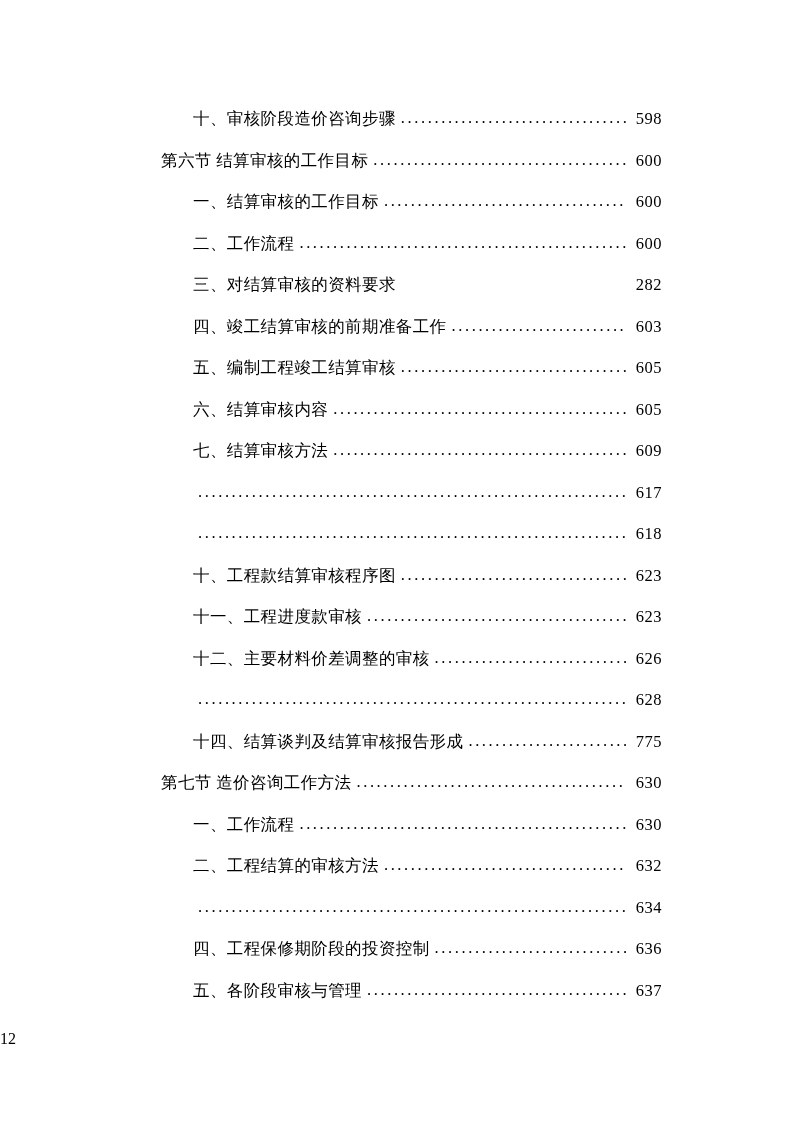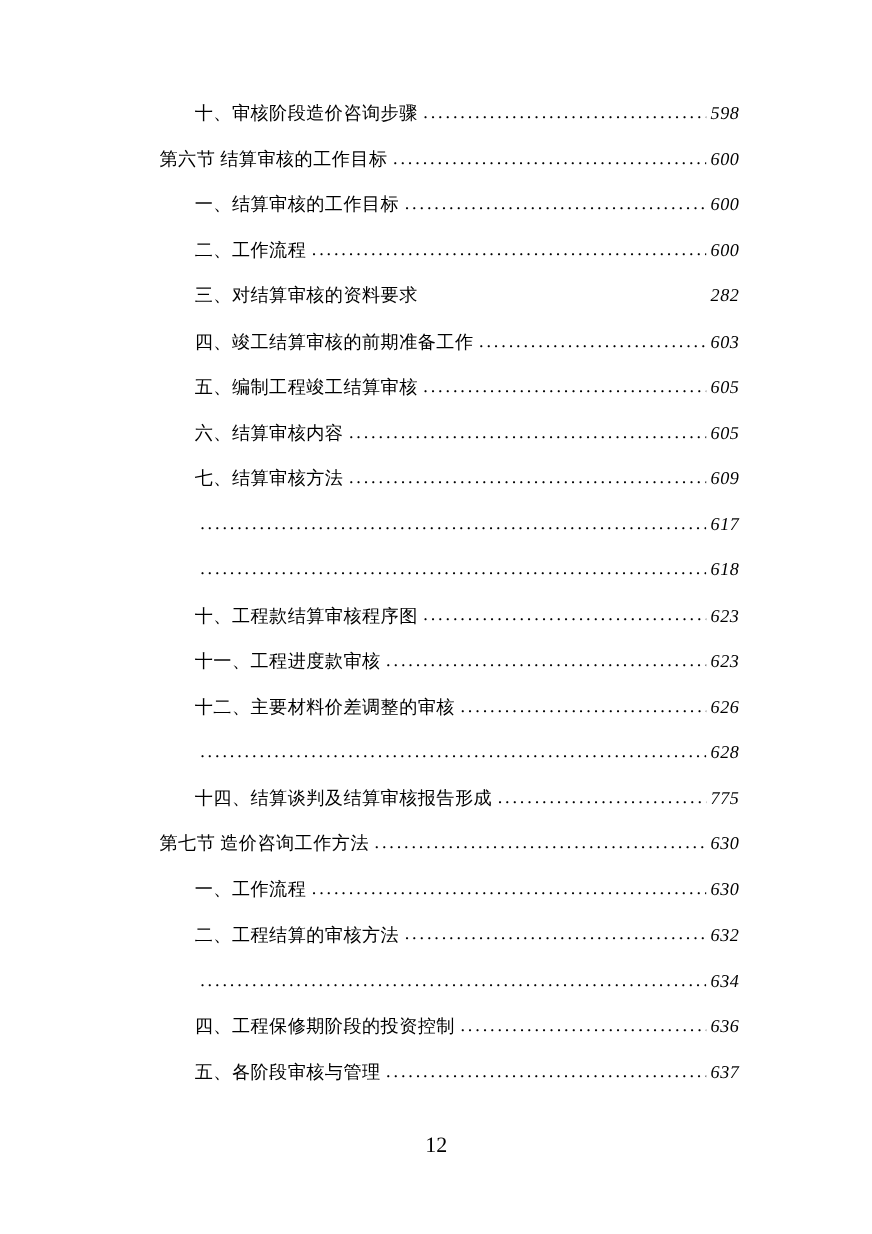--- a/index.html
+++ b/index.html
@@ -17,21 +17,21 @@
   }
   #page {
     position: relative;
     width: 793px;
     height: 1122px;
     box-sizing: border-box;
     padding: 95px 115px 0 115px;
   }
   .toc-list {
     list-style: none;
-    margin: 0;
+    margin: 16px;
     padding: 0;
   }
   .toc-entry {
     display: flex;
     align-items: baseline;
     font-size: 16.5px;
     line-height: 1.0;
     height: 41.5px;
     white-space: nowrap;
   }
@@ -54,32 +54,30 @@
     letter-spacing: 2.6px;
     color: #000;
     position: relative;
     top: -1px;
   }
   .toc-entry .leader.none {
     letter-spacing: 0;
   }
   .toc-entry .page {
     flex: 0 0 auto;
-    text-align: left;
+    text-align: right;
     min-width: 32px;
     letter-spacing: 0.5px;
-    font-style: italic;
   }
   .pagenum {
     position: absolute;
     left: 0;
     right: 0;
     top: 1030px;
-    text-align: center;
-    font-size: 20px;
+    font-size: 16px;
     font-family: "Liberation Serif", "DejaVu Serif", serif;
   }
 </style>
 </head>
 <body>
 
 <div id="page">
   <ul class="toc-list" id="toc-list">
       <li class="toc-entry lvl-item">
         <span class="indent"></span>

